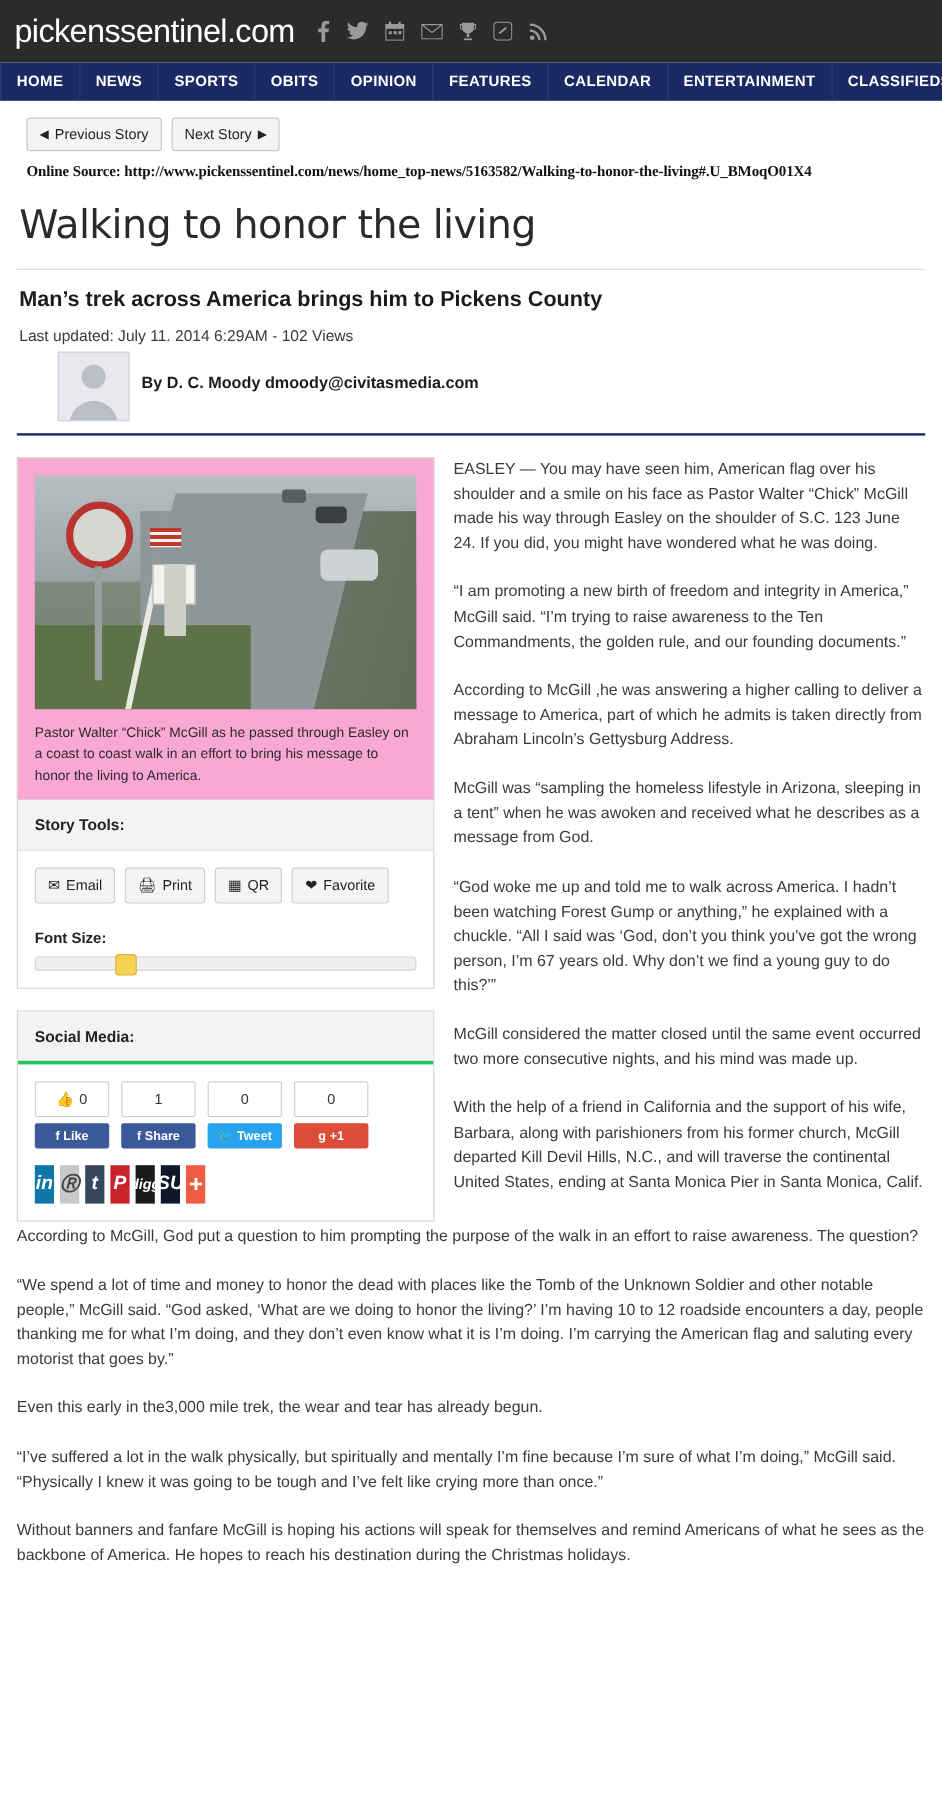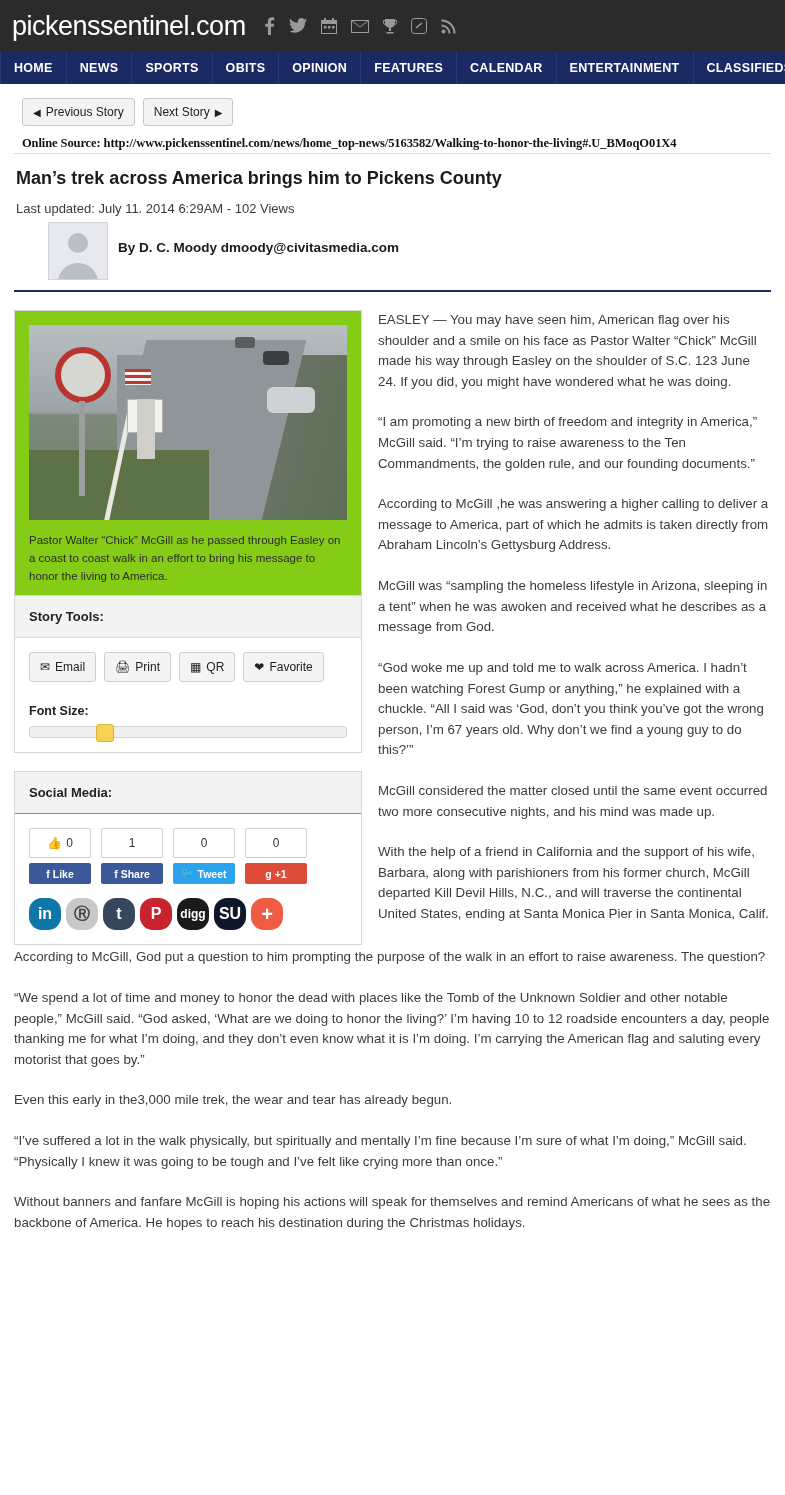--- a/index.html
+++ b/index.html
@@ -145,21 +145,21 @@
   }
   .hr-blue { border: 0; border-top: 2px solid #1b2a63; margin: 10px 0 18px 0; }
 
   
   .cols { display: flex; gap: 16px; align-items: flex-start; }
   .left-col { width: 348px; flex: 0 0 348px; }
   .right-col { flex: 1 1 auto; }
 
   .photo-box {
     border: 1px solid #d8d8d8;
-    background: #84cc16;
+    background: #f9a8d4;
     padding: 14px 14px 10px 14px;
   }
   .photo {
     width: 318px; height: 195px;
     background: linear-gradient(#b8bfc2 0%, #9aa3a6 45%, #7d8a7a 46%, #6f7d68 100%);
     position: relative;
     overflow: hidden;
   }
   .photo .road {
     position: absolute; right: 0; top: 30px; width: 230px; height: 165px;
@@ -267,21 +267,21 @@
     cursor: pointer;
   }
 
   .social-box {
     border: 1px solid #d8d8d8;
     background: #fff;
     margin-top: 18px;
   }
   .social-head {
     background: #f3f3f3;
-    border-bottom: 1px solid #22c55e;
+    border-bottom: 3px solid #22c55e;
     font-size: 13px;
     font-weight: bold;
     color: #222;
     padding: 13px 14px;
   }
   .social-body { padding: 14px; }
   .counts { display: flex; gap: 10px; }
   .count-cell { width: 62px; }
   .count-bubble {
     border: 1px solid #d0d0d0;
@@ -303,27 +303,28 @@
     color: #fff;
     font-weight: bold;
     cursor: pointer;
   }
   .sbtn.fb { background: #3b5998; }
   .sbtn.tw { background: #2aa3ef; }
   .sbtn.gp { background: #dd4b39; }
 
   .share-icons { display: flex; gap: 5px; margin-top: 14px; }
   .share-icons .si {
-    width: 32px; height: 32px;
+    width: 16px; height: 32px;
     display: flex; align-items: center; justify-content: center;
     color: #fff;
     font-weight: bold;
     font-size: 16px;
-    border-radius: 13px;
+    border-radius: 0;
     cursor: pointer;
+    font-style: italic;
   }
   .si.linkedin { background: #0e76a8; }
   .si.reddit { background: #c8c8c8; color: #444; }
   .si.tumblr { background: #36465d; }
   .si.pinterest { background: #c8232c; }
   .si.digg { background: #1a1a1a; font-size: 12px; }
   .si.stumble { background: #0f172a; }
   .si.plus { background: #f05b44; font-size: 20px; }
 
   
@@ -417,20 +418,21 @@
       <span>Previous Story</span>
     </button>
     <button class="btn-nav">
       <span>Next Story</span>
       <span class="car">▶</span>
     </button>
   </div>
 
   <div class="source-line">Online Source: http://www.pickenssentinel.com/news/home_top-news/5163582/Walking-to-honor-the-living#.U_BMoqO01X4</div>
 
+  <h1 class="headline">Walking to honor the living</h1>
   <hr class="hr-light">
 
   <h2 class="subhead">Man’s trek across America brings him to Pickens County</h2>
   <div class="updated">Last updated: July 11. 2014 6:29AM - 102 Views</div>
 
   <div class="byline-row">
     <div class="avatar">
       <div class="head"></div>
       <div class="body"></div>
     </div>

